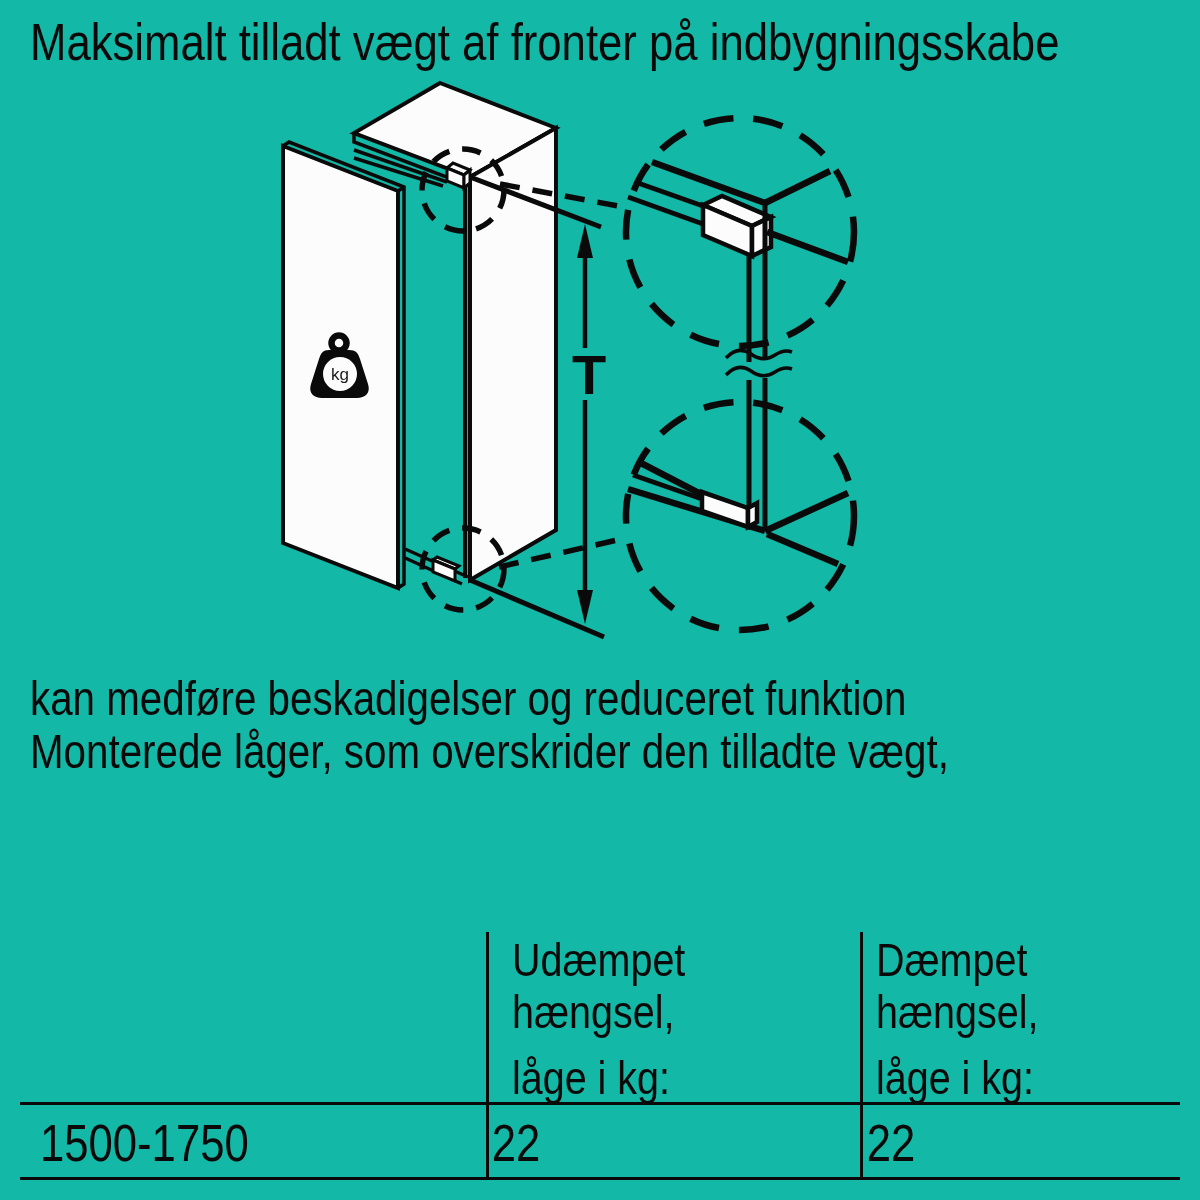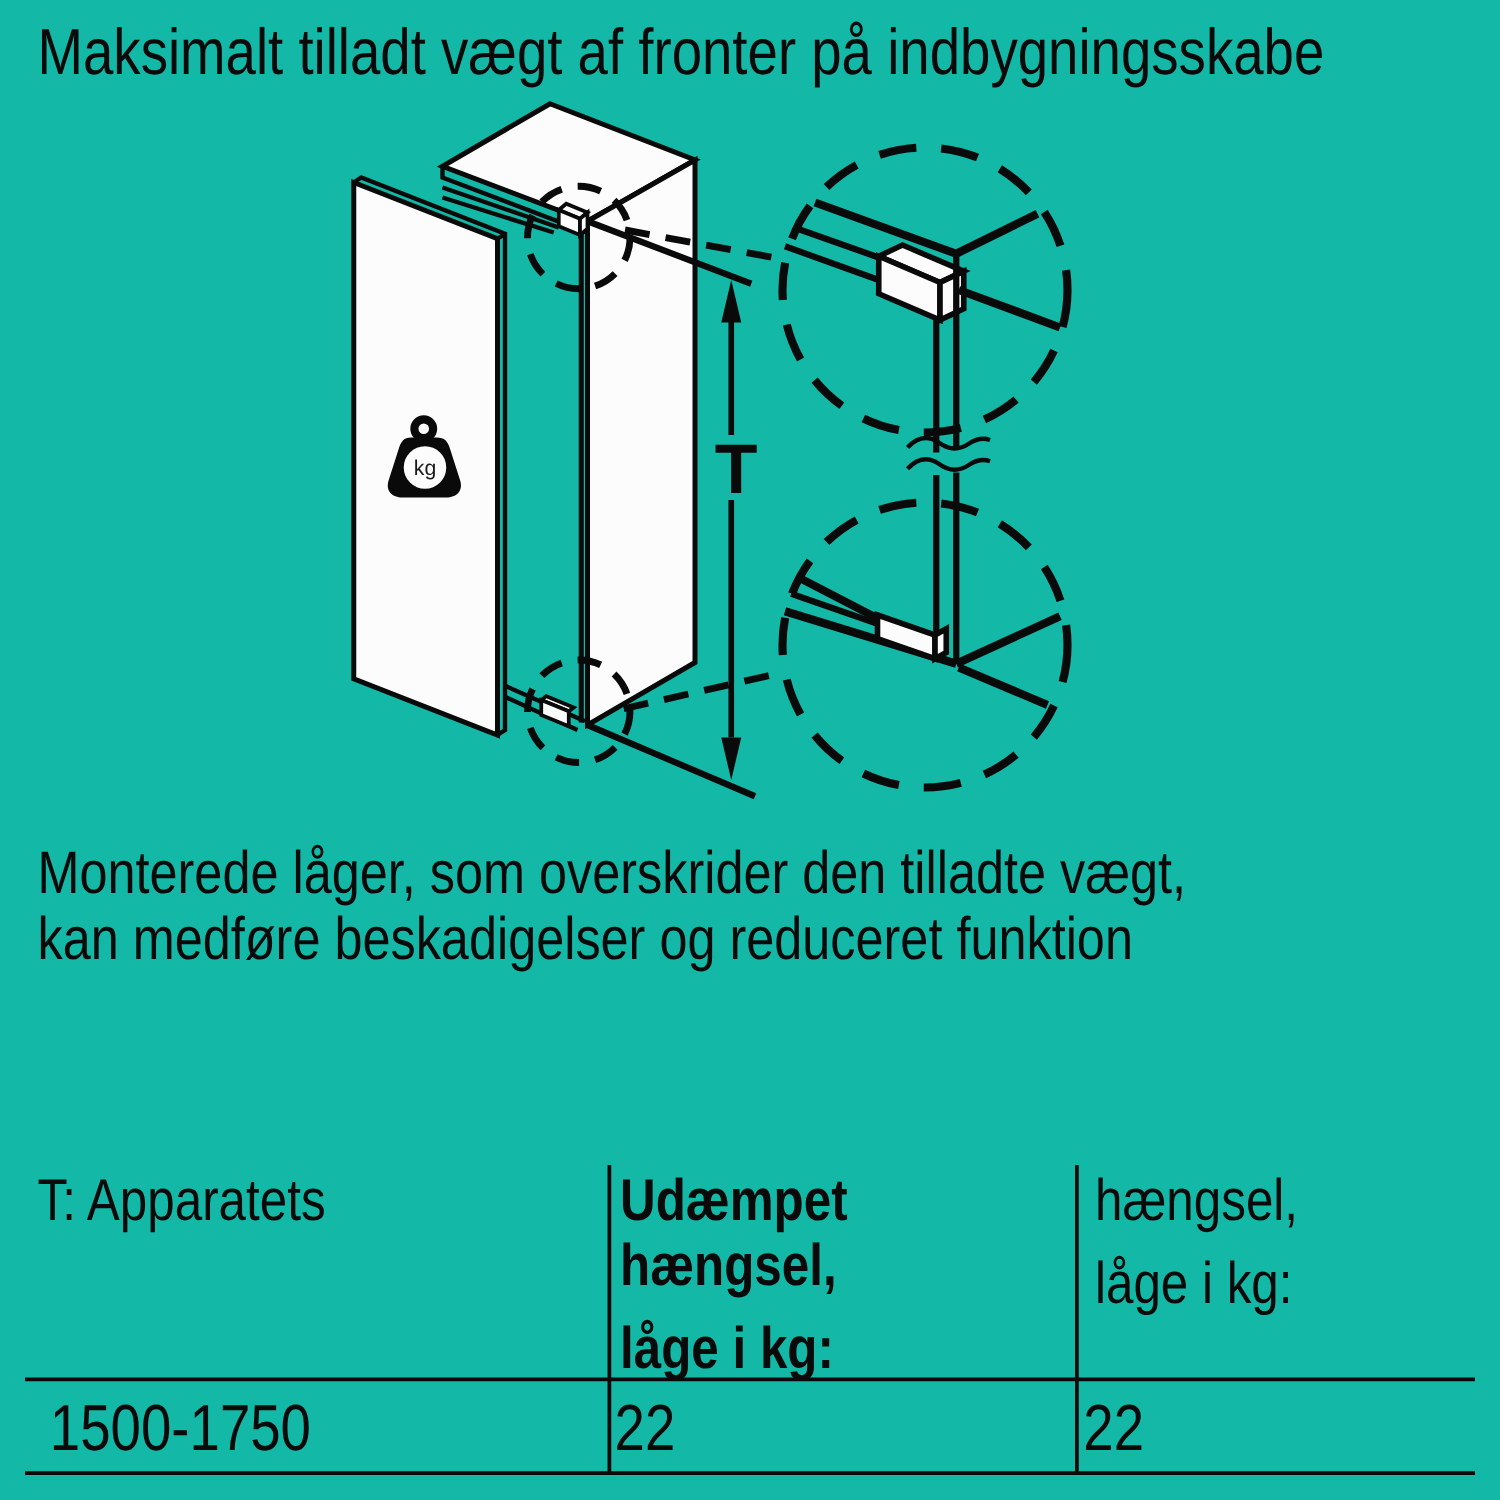--- a/index.html
+++ b/index.html
@@ -27,21 +27,21 @@
   .v1{left:486px;top:932px;width:3px;height:248px;}
   .v2{left:860px;top:932px;width:3px;height:248px;}
   .h1{left:20px;top:1102px;width:1160px;height:3px;}
   .h2{left:20px;top:1177px;width:1160px;height:3px;}
   .th{
     position:absolute;top:934px;
     font-size:47px;line-height:52px;
   }
   .th .gap{margin-top:14px;}
   .th1{left:30px;width:450px;}
-  .th2{left:496px;width:355px;font-weight:bold;}
+  .th2{left:512px;width:355px;}
   .th3{left:876px;width:310px;}
   .td{
     position:absolute;top:1112px;
     font-size:52px;line-height:62px;text-align:left;
   }
   .td1{left:20px;width:467px;}
   .td2{left:487px;width:374px;}
   .td3{left:862px;width:318px;}
 </style>
 </head>
@@ -131,39 +131,39 @@
       <g fill="#fcfcfc" stroke-width="4.5">
         <polygon points="702,492 748,508 748,527 702,511"></polygon>
         <polygon points="748,508 757,503 757,522 748,527"></polygon>
       </g>
       <path d="M765,531 L848,493" stroke-width="6.5"></path>
       <path d="M767,534 L838,564" stroke-width="6.5"></path>
     </g>
   </svg>
 
   <div class="note">
+    <div><span class="condensed">kan medføre beskadigelser og reduceret funktion</span></div>
     <div><span class="condensed">Monterede låger, som overskrider den tilladte vægt,</span></div>
-    <div><span class="condensed">kan medføre beskadigelser og reduceret funktion</span></div>
   </div>
 
   <div>
     <div class="tbl-line v1"></div>
     <div class="tbl-line v2"></div>
     <div class="tbl-line h1"></div>
     <div class="tbl-line h2"></div>
 
     <div class="th th1">
-      <div><span class="condensed">T: Apparatets</span></div>
     </div>
     <div class="th th2">
       <div><span class="condensed">Udæmpet</span></div>
       <div><span class="condensed">hængsel,</span></div>
       <div class="gap"><span class="condensed">låge i kg:</span></div>
     </div>
     <div class="th th3">
+      <div><span class="condensed">Dæmpet</span></div>
       <div><span class="condensed">hængsel,</span></div>
       <div class="gap"><span class="condensed">låge i kg:</span></div>
     </div>
 
     <div class="td td1"><span class="condensed-c">1500-1750</span></div>
     <div class="td td2"><span class="condensed-c">22</span></div>
     <div class="td td3"><span class="condensed-c">22</span></div>
   </div>
 
 </div>

